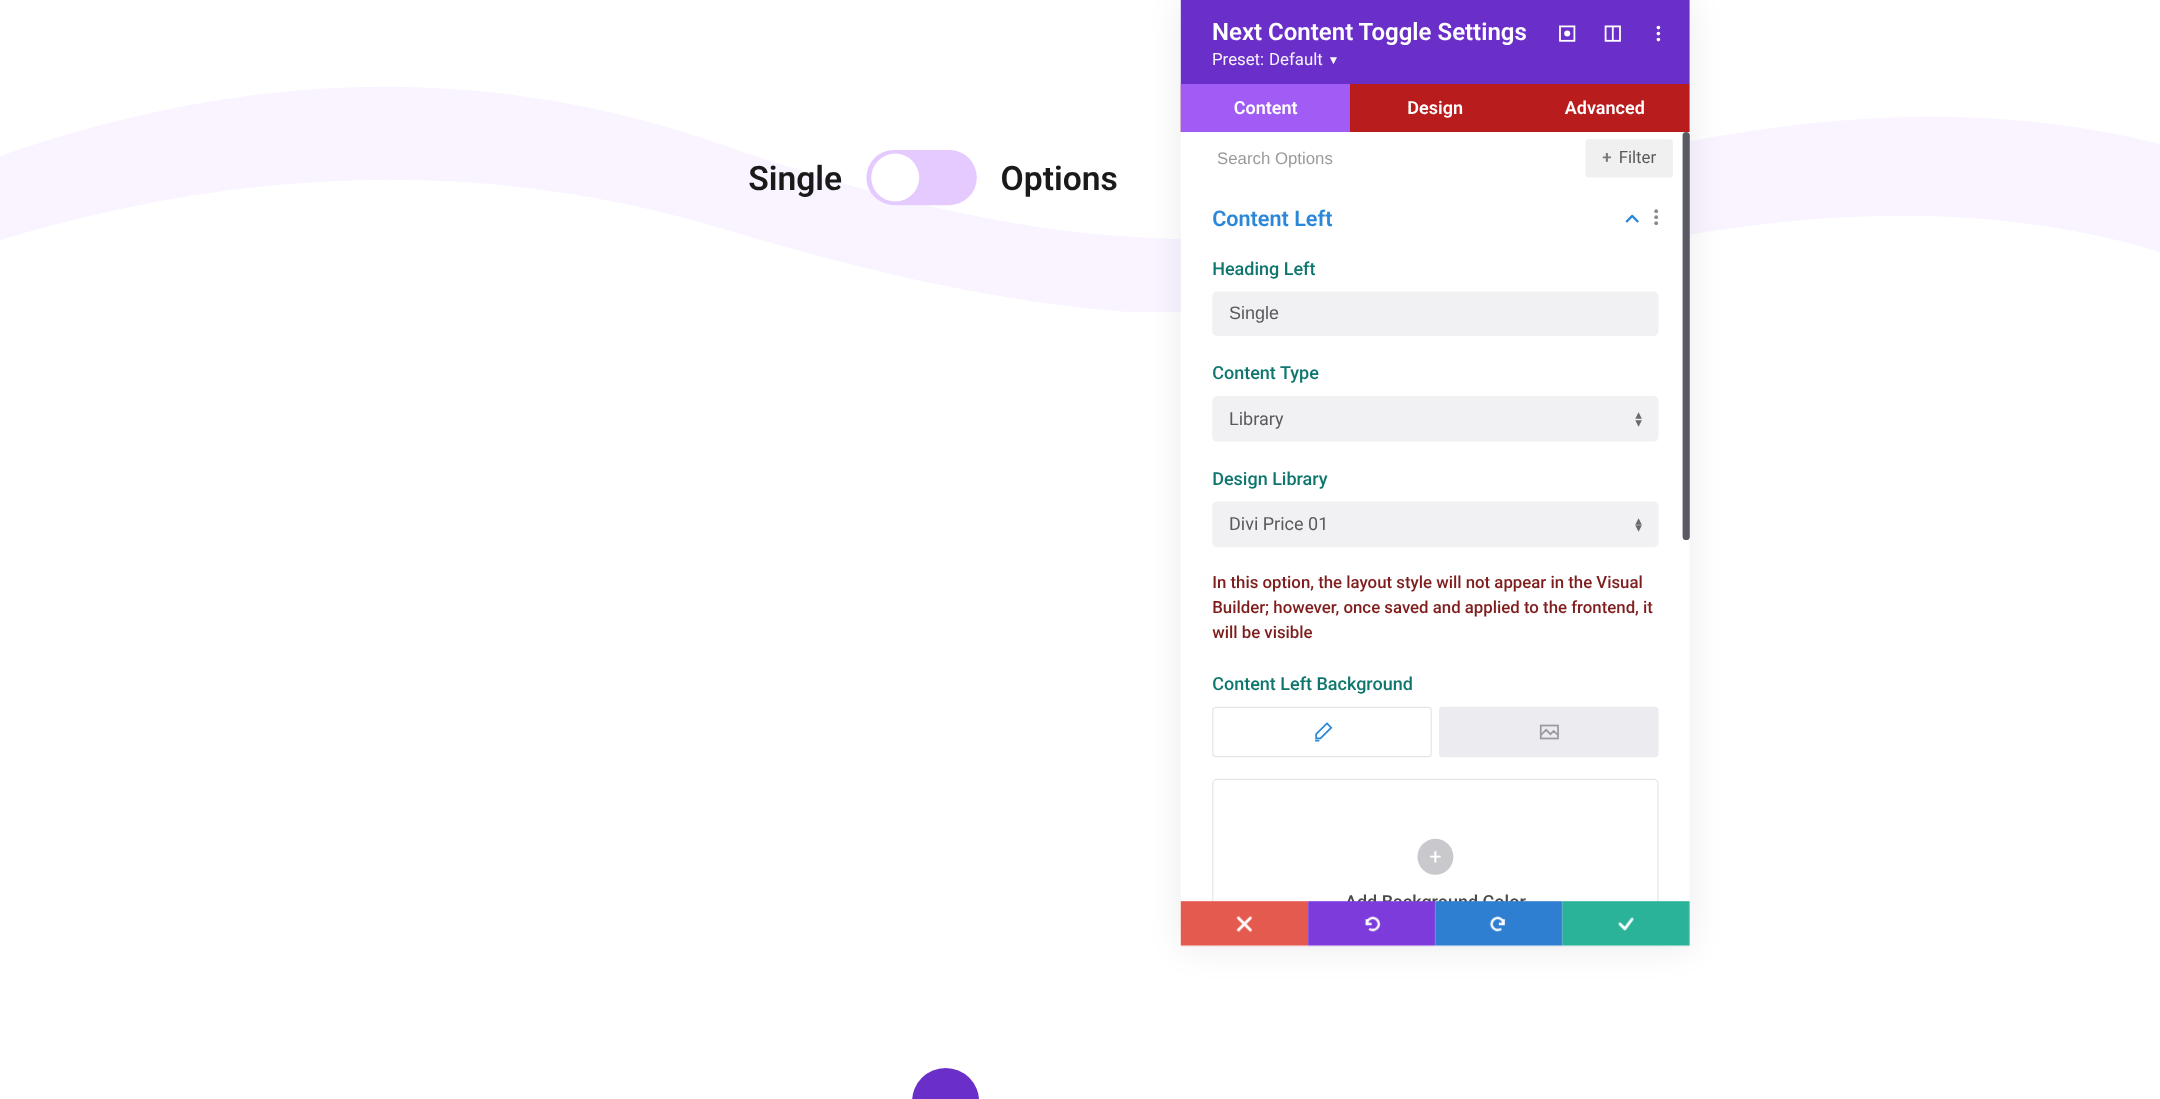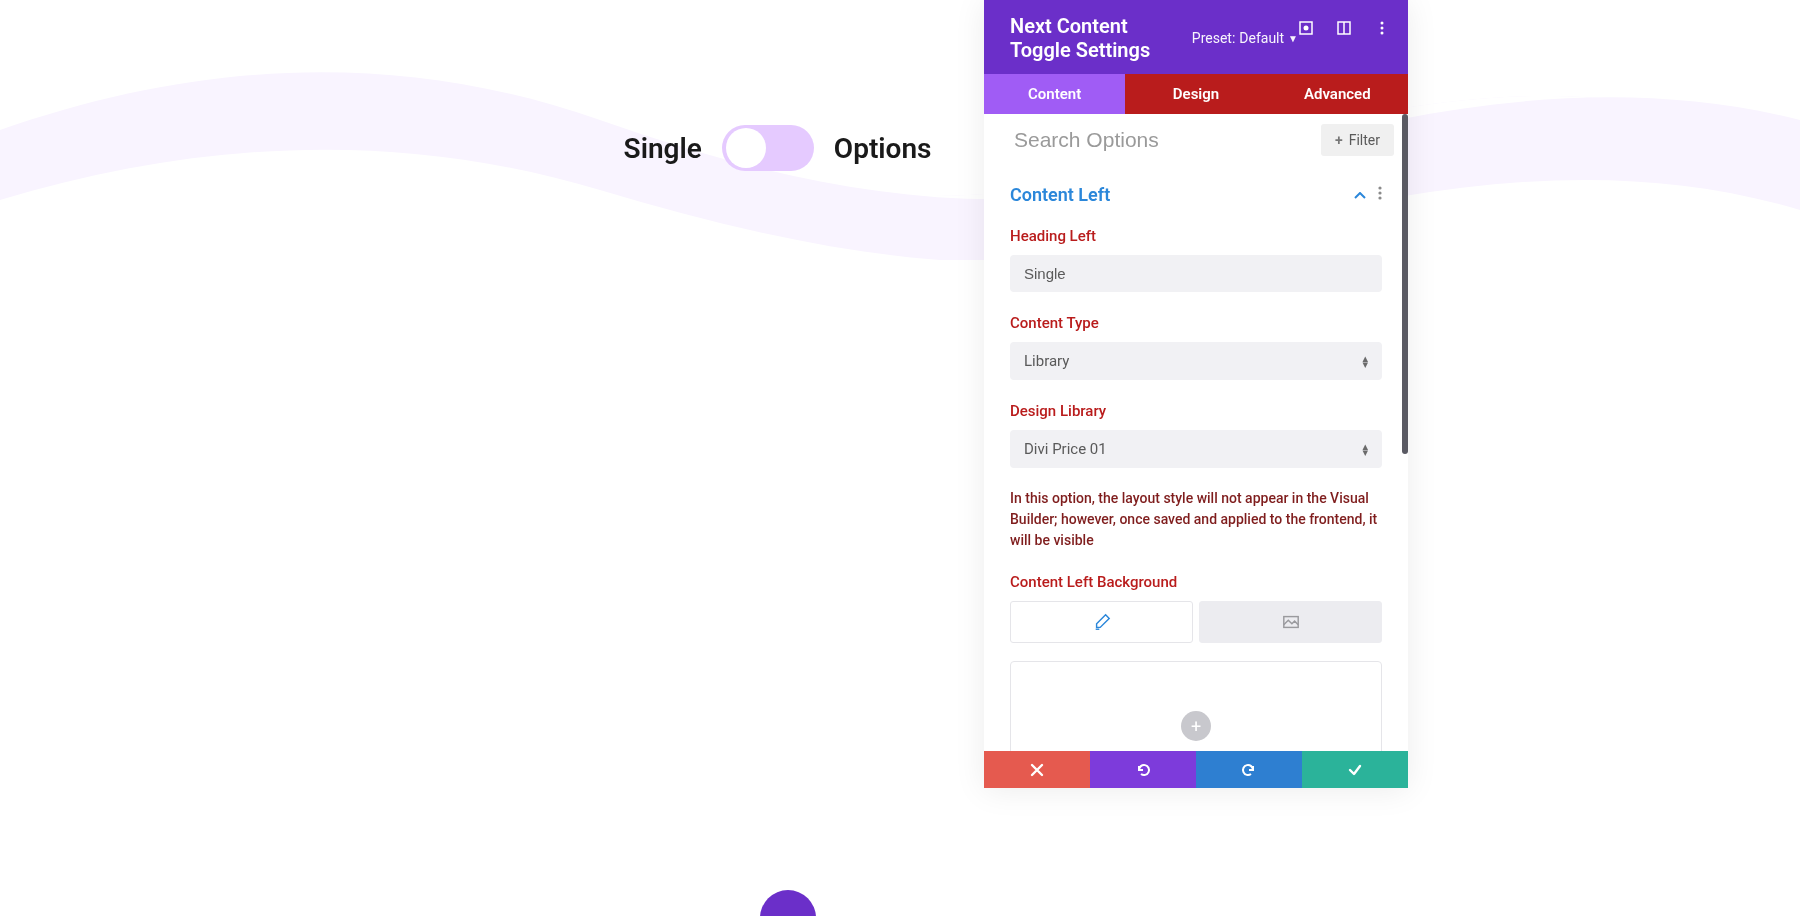--- a/index.html
+++ b/index.html
@@ -82,21 +82,21 @@
 }
 
 .panel-header {
   background: #6b2fc9;
   color: #ffffff;
   padding: 14px 18px 12px 26px;
   display: flex;
   align-items: flex-start;
   justify-content: space-between;
 }
-.panel-header-left { display: flex; gap: 4px; }
+.panel-header-left { display: flex; flex-direction: column; gap: 4px; }
 .panel-title { font-size: 20px; font-weight: 600; }
 .preset-line { font-size: 14px; font-weight: 400; opacity: 0.95; display: flex; align-items: center; gap: 4px; }
 .preset-caret { font-size: 10px; }
 .panel-header-icons { display: flex; align-items: center; gap: 22px; margin-top: 6px; }
 .hdr-icon { width: 16px; height: 16px; display: flex; align-items: center; justify-content: center; cursor: pointer; }
 .hdr-icon svg { fill: #ffffff; }
 
 .tabs {
   background: #b91c1c;
   display: flex;
@@ -122,21 +122,21 @@
 .search-row {
   display: flex;
   align-items: center;
   background: #ffffff;
 }
 .search-input {
   flex: 1;
   border: none;
   outline: none;
   padding: 14px 0 14px 30px;
-  font-size: 21px;
+  font-size: 14px;
   color: #333;
 }
 .search-input::placeholder { color: #9a9a9a; }
 .filter-btn {
   display: flex;
   align-items: center;
   gap: 6px;
   background: #f0f0f0;
   color: #5a5a5a;
   font-size: 14px;
@@ -154,21 +154,21 @@
   padding-top: 18px;
 }
 .section-title { color: #2b87da; font-size: 18px; font-weight: 600; }
 .section-icons { display: flex; align-items: center; gap: 12px; }
 .chev-up { color: #2b87da; font-size: 14px; cursor: pointer; }
 .section-more { color: #7a7a7a; cursor: pointer; }
 
 .field-label {
   font-size: 15px;
   font-weight: 500;
-  color: #b91c1c;
+  color: #0f766e;
   margin-top: 22px;
   margin-bottom: 10px;
 }
 .text-field {
   width: 100%;
   background: #f1f1f4;
   border: none;
   border-radius: 4px;
   padding: 10px 14px;
   font-size: 15px;

